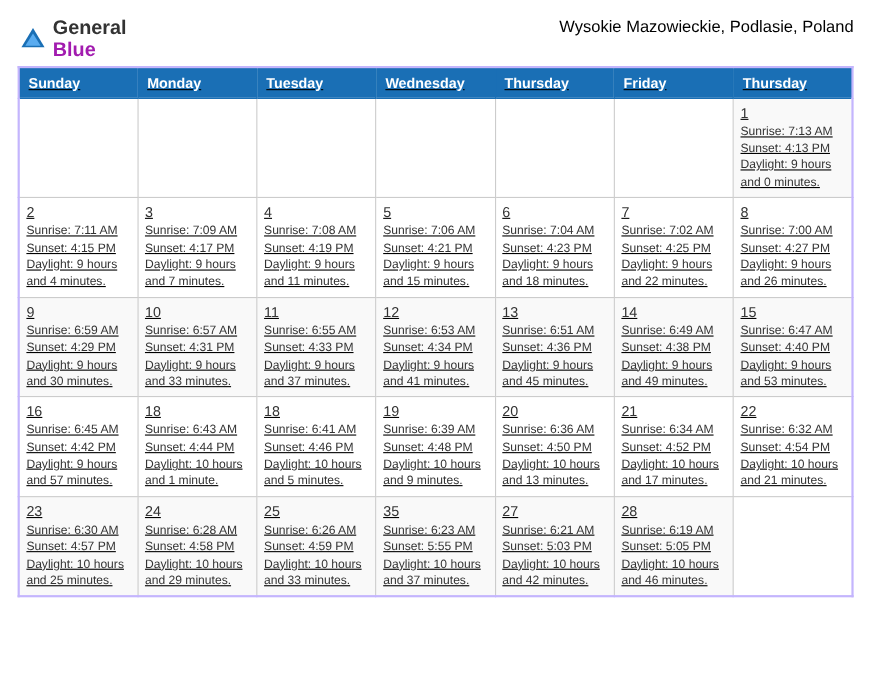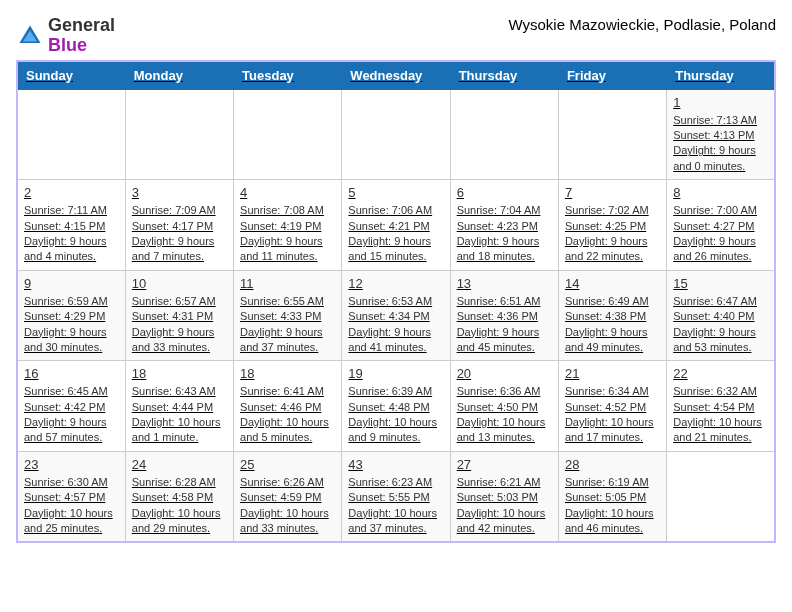--- a/index.html
+++ b/index.html
@@ -280,21 +280,21 @@
 Sunset: 4:58 PM
 Daylight: 10 hours and 29 minutes.</div>
         </td>
         <td>
           <span class="day-number">25</span>
           <div class="day-info">Sunrise: 6:26 AM
 Sunset: 4:59 PM
 Daylight: 10 hours and 33 minutes.</div>
         </td>
         <td>
-          <span class="day-number">43</span>
+          <span class="day-number">35</span>
           <div class="day-info">Sunrise: 6:23 AM
 Sunset: 5:55 PM
 Daylight: 10 hours and 37 minutes.</div>
         </td>
         <td>
           <span class="day-number">27</span>
           <div class="day-info">Sunrise: 6:21 AM
 Sunset: 5:03 PM
 Daylight: 10 hours and 42 minutes.</div>
         </td>

